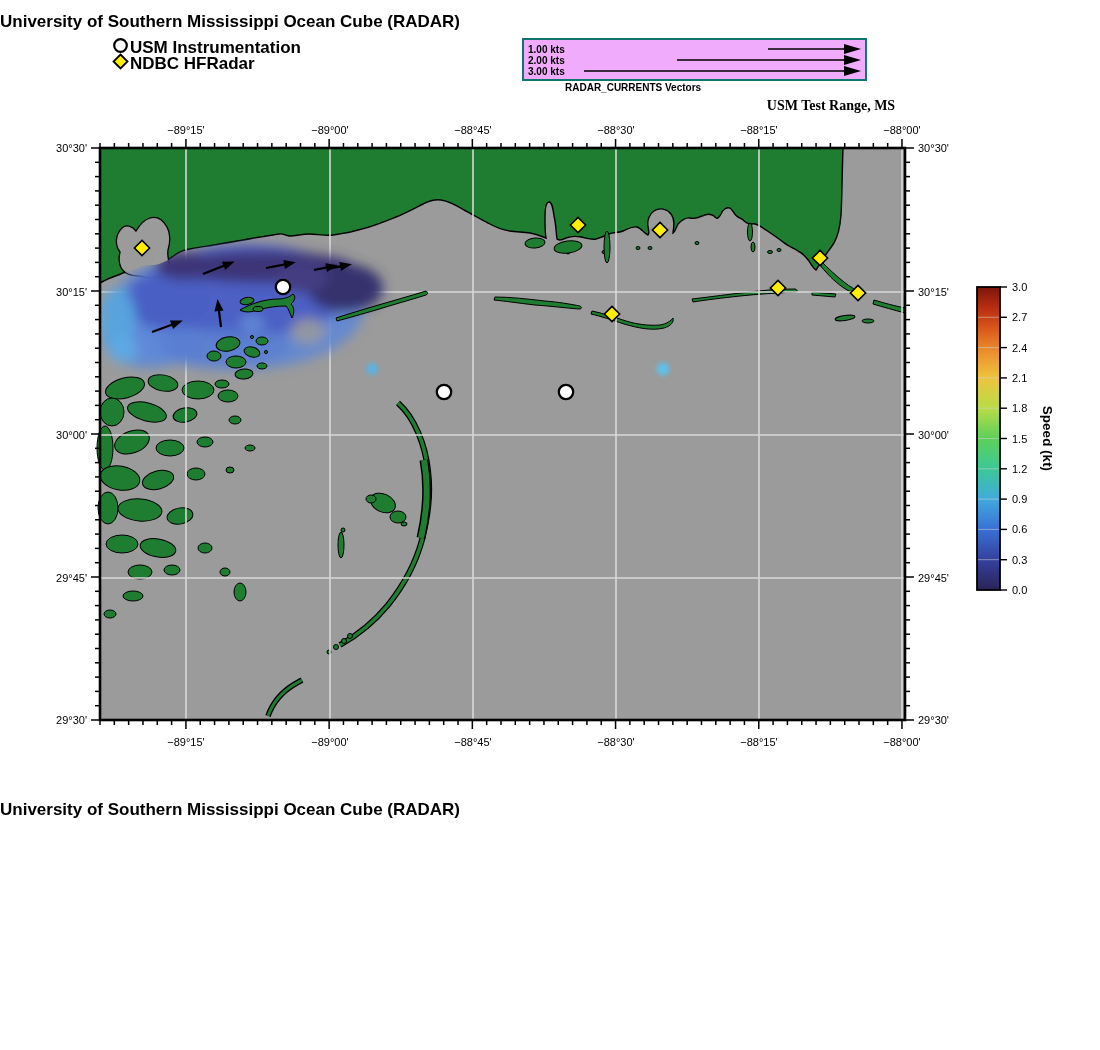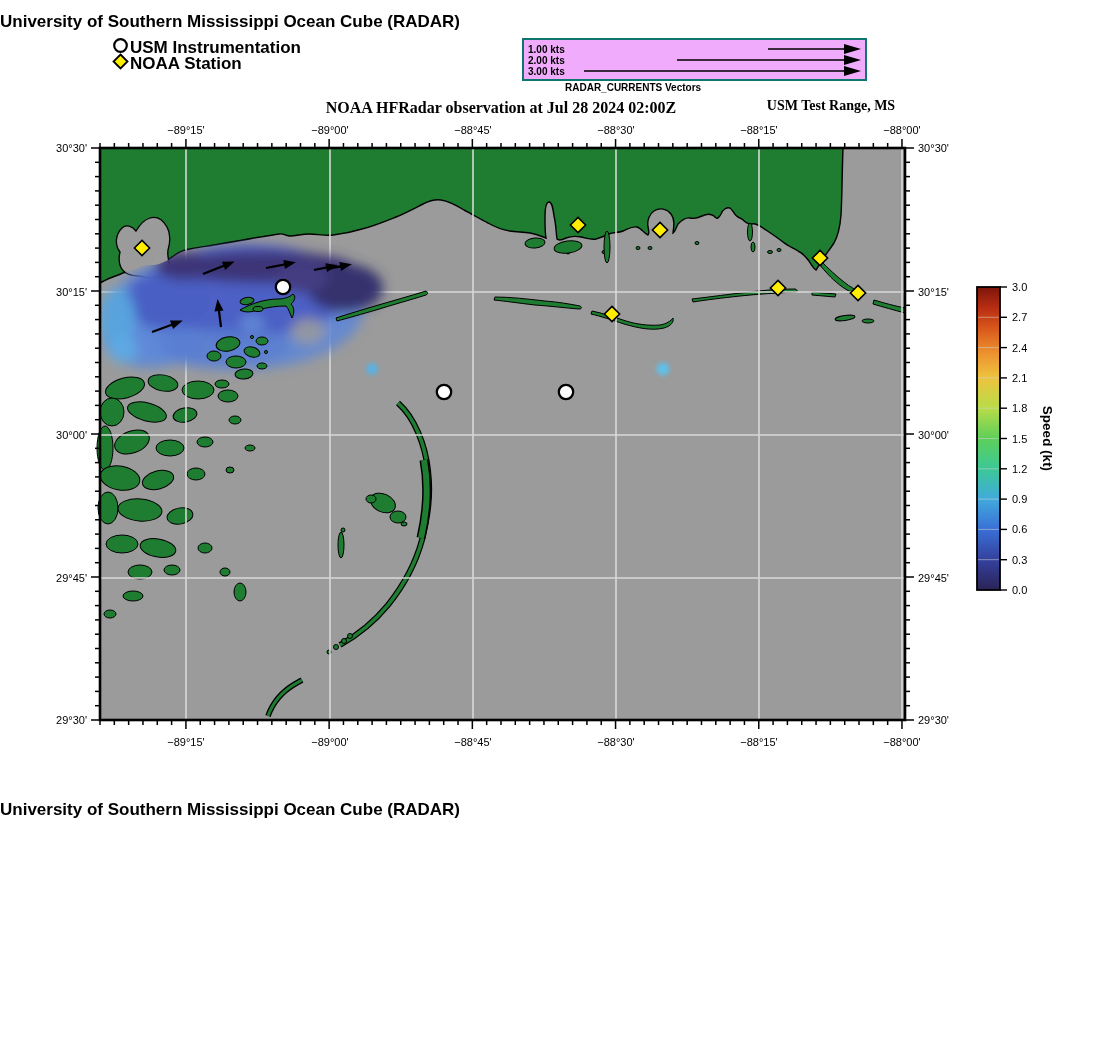--- a/index.html
+++ b/index.html
@@ -492,35 +492,34 @@
   <div class="legend-row" style="top:37px;">
     <svg width="17" height="17">
         <circle cx="8.5" cy="8.5" r="6.3" fill="#ffffff" stroke="#000" stroke-width="2.2"></circle>
       </svg>
     <span class="legend-label">USM Instrumentation</span>
   </div>
   <div class="legend-row" style="top:53px;">
     <svg width="17" height="17">
         <polygon points="8.5,1.5 15.5,8.5 8.5,15.5 1.5,8.5" fill="#ffee00" stroke="#000" stroke-width="1.8"></polygon>
       </svg>
-    <span class="legend-label">NOAA Station</span>
+    <span class="legend-label">NDBC HFRadar</span>
   </div>
 
   <div id="scale-box" class="abs">
     <svg id="scalebox-svg" width="341" height="39">
         <text x="4" y="12.5" font-size="10" font-weight="bold" fill="#000">1.00 kts</text>
         <line x1="244" y1="9" x2="321" y2="9" stroke="#000" stroke-width="1.4"></line>
         <polygon points="337,9 320,4 320,14" fill="#000"></polygon>
         <text x="4" y="23.5" font-size="10" font-weight="bold" fill="#000">2.00 kts</text>
         <line x1="153" y1="20" x2="321" y2="20" stroke="#000" stroke-width="1.4"></line>
         <polygon points="337,20 320,15 320,25" fill="#000"></polygon>
         <text x="4" y="34.5" font-size="10" font-weight="bold" fill="#000">3.00 kts</text>
         <line x1="60" y1="31" x2="321" y2="31" stroke="#000" stroke-width="1.4"></line>
         <polygon points="337,31 320,26 320,36" fill="#000"></polygon>
       </svg>
   </div>
   <div id="vector-caption" class="abs">RADAR_CURRENTS Vectors</div>
 
-  <div id="subtitle" class="abs serif">NOAA HFRadar observation at Jul 28 2024 02:00Z</div>
   <div id="region-label" class="abs serif">USM Test Range, MS</div>
 
   <div id="bottom-title" class="abs title">University of Southern Mississippi Ocean Cube (RADAR)</div>
 </div>
 
 </body></html>

